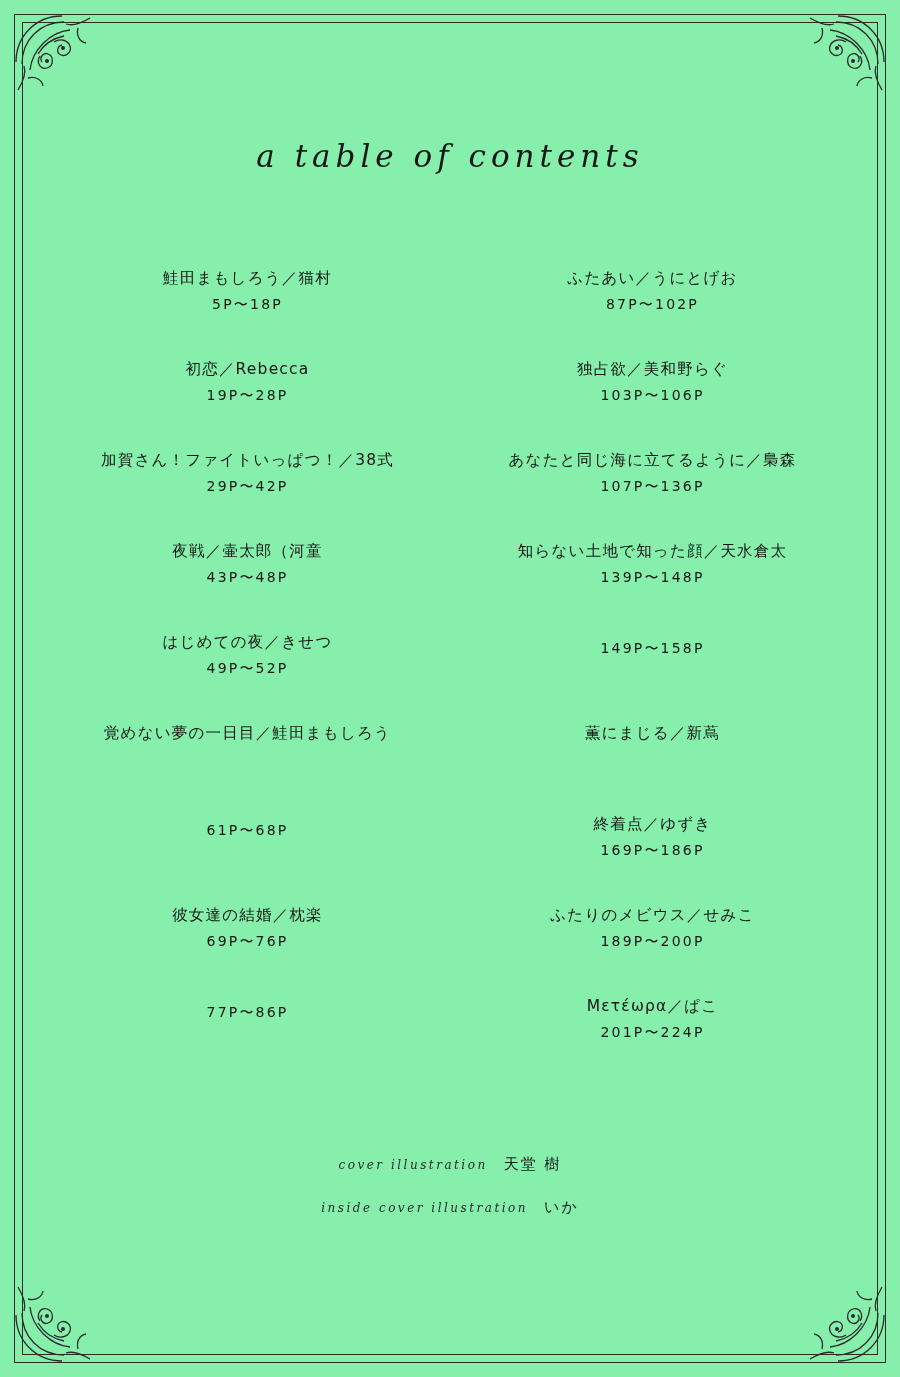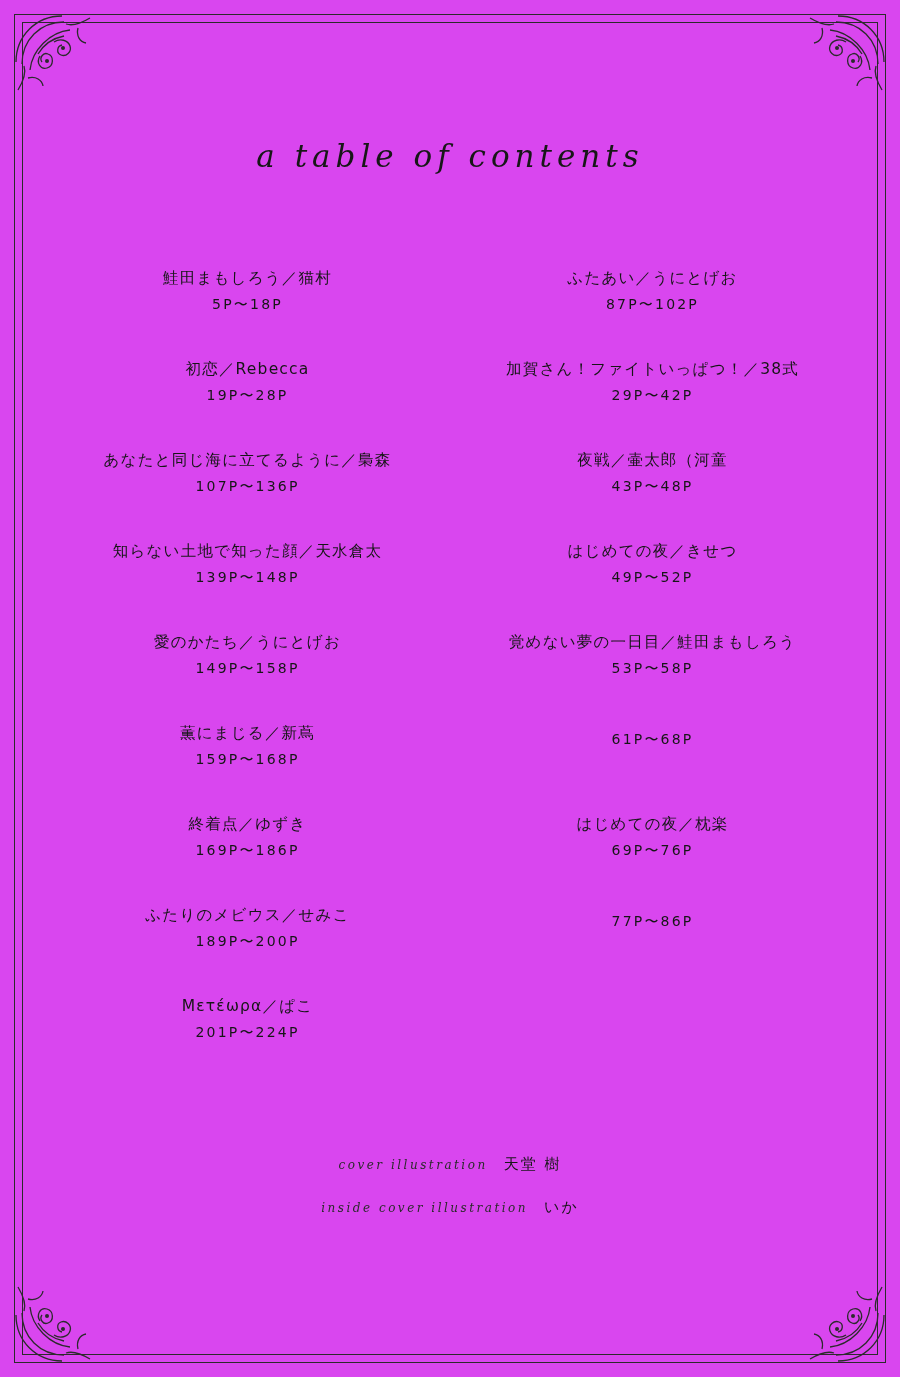--- a/index.html
+++ b/index.html
@@ -12,21 +12,21 @@
     height: 1377px;
     position: relative;
     font-family: "Liberation Serif", serif;
     color: #1a1a1a;
     overflow: hidden;
   }
 
   .page {
     position: absolute;
     inset: 0;
-    background: #d946ef;
+    background: #86efac;
   }
 
   
   .frame-outer {
     position: absolute;
     left: 14px;
     top: 14px;
     right: 14px;
     bottom: 14px;
     border: 1px solid #2b2b2b;
@@ -223,20 +223,24 @@
     </div>
     <div class="entry">
       <div class="etitle">ふたあい／うにとげお</div>
       <div class="epages">87P〜102P</div>
     </div>
 
     <div class="entry">
       <div class="etitle">初恋／Rebecca</div>
       <div class="epages">19P〜28P</div>
     </div>
+    <div class="entry">
+      <div class="etitle">独占欲／美和野らぐ</div>
+      <div class="epages">103P〜106P</div>
+    </div>
 
     <div class="entry">
       <div class="etitle">加賀さん！ファイトいっぱつ！／38式</div>
       <div class="epages">29P〜42P</div>
     </div>
     <div class="entry">
       <div class="etitle">あなたと同じ海に立てるように／梟森</div>
       <div class="epages">107P〜136P</div>
     </div>
 
@@ -247,43 +251,40 @@
     <div class="entry">
       <div class="etitle">知らない土地で知った顔／天水倉太</div>
       <div class="epages">139P〜148P</div>
     </div>
 
     <div class="entry">
       <div class="etitle">はじめての夜／きせつ</div>
       <div class="epages">49P〜52P</div>
     </div>
     <div class="entry">
-      <div class="etitle">愛のかたち／うにとげお</div>
       <div class="epages">149P〜158P</div>
     </div>
 
     <div class="entry">
       <div class="etitle">覚めない夢の一日目／鮭田まもしろう</div>
-      <div class="epages">53P〜58P</div>
     </div>
     <div class="entry">
       <div class="etitle">薫にまじる／新蔦</div>
-      <div class="epages">159P〜168P</div>
     </div>
 
     <div class="entry">
       <div class="epages">61P〜68P</div>
     </div>
     <div class="entry">
       <div class="etitle">終着点／ゆずき</div>
       <div class="epages">169P〜186P</div>
     </div>
 
     <div class="entry">
-      <div class="etitle">はじめての夜／枕楽</div>
+      <div class="etitle">彼女達の結婚／枕楽</div>
       <div class="epages">69P〜76P</div>
     </div>
     <div class="entry">
       <div class="etitle">ふたりのメビウス／せみこ</div>
       <div class="epages">189P〜200P</div>
     </div>
 
     <div class="entry">
       <div class="epages">77P〜86P</div>
     </div>

